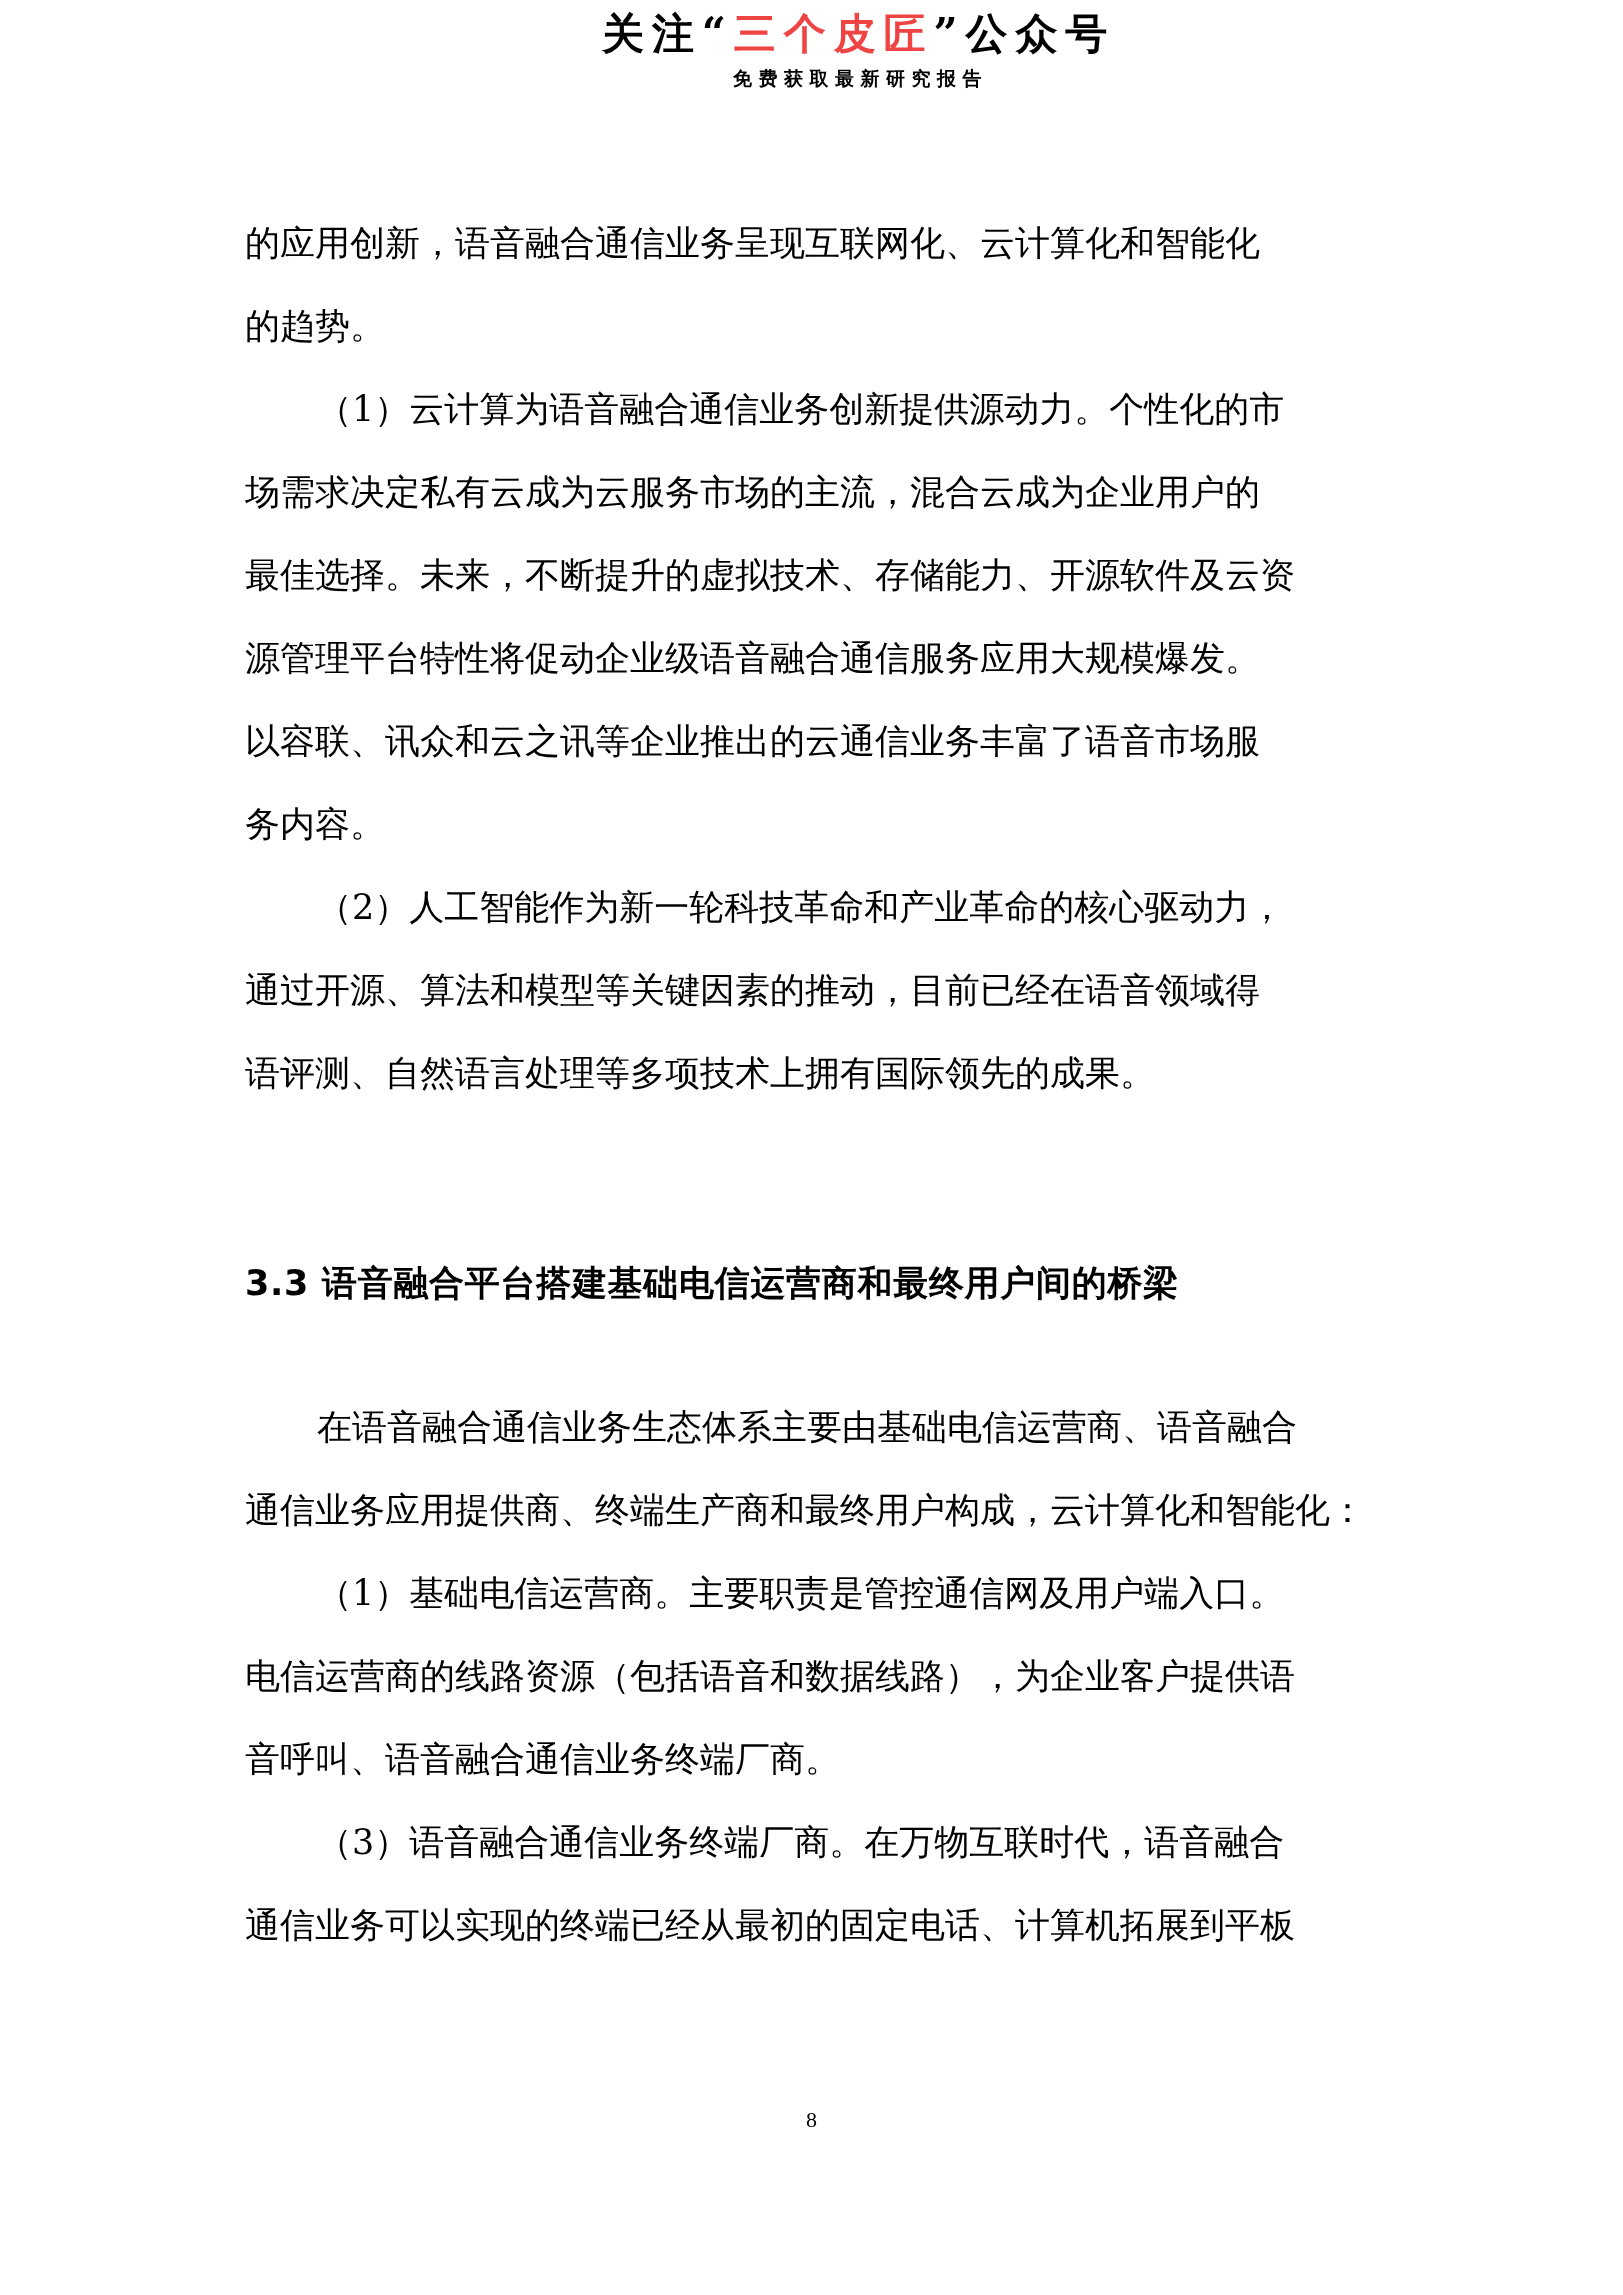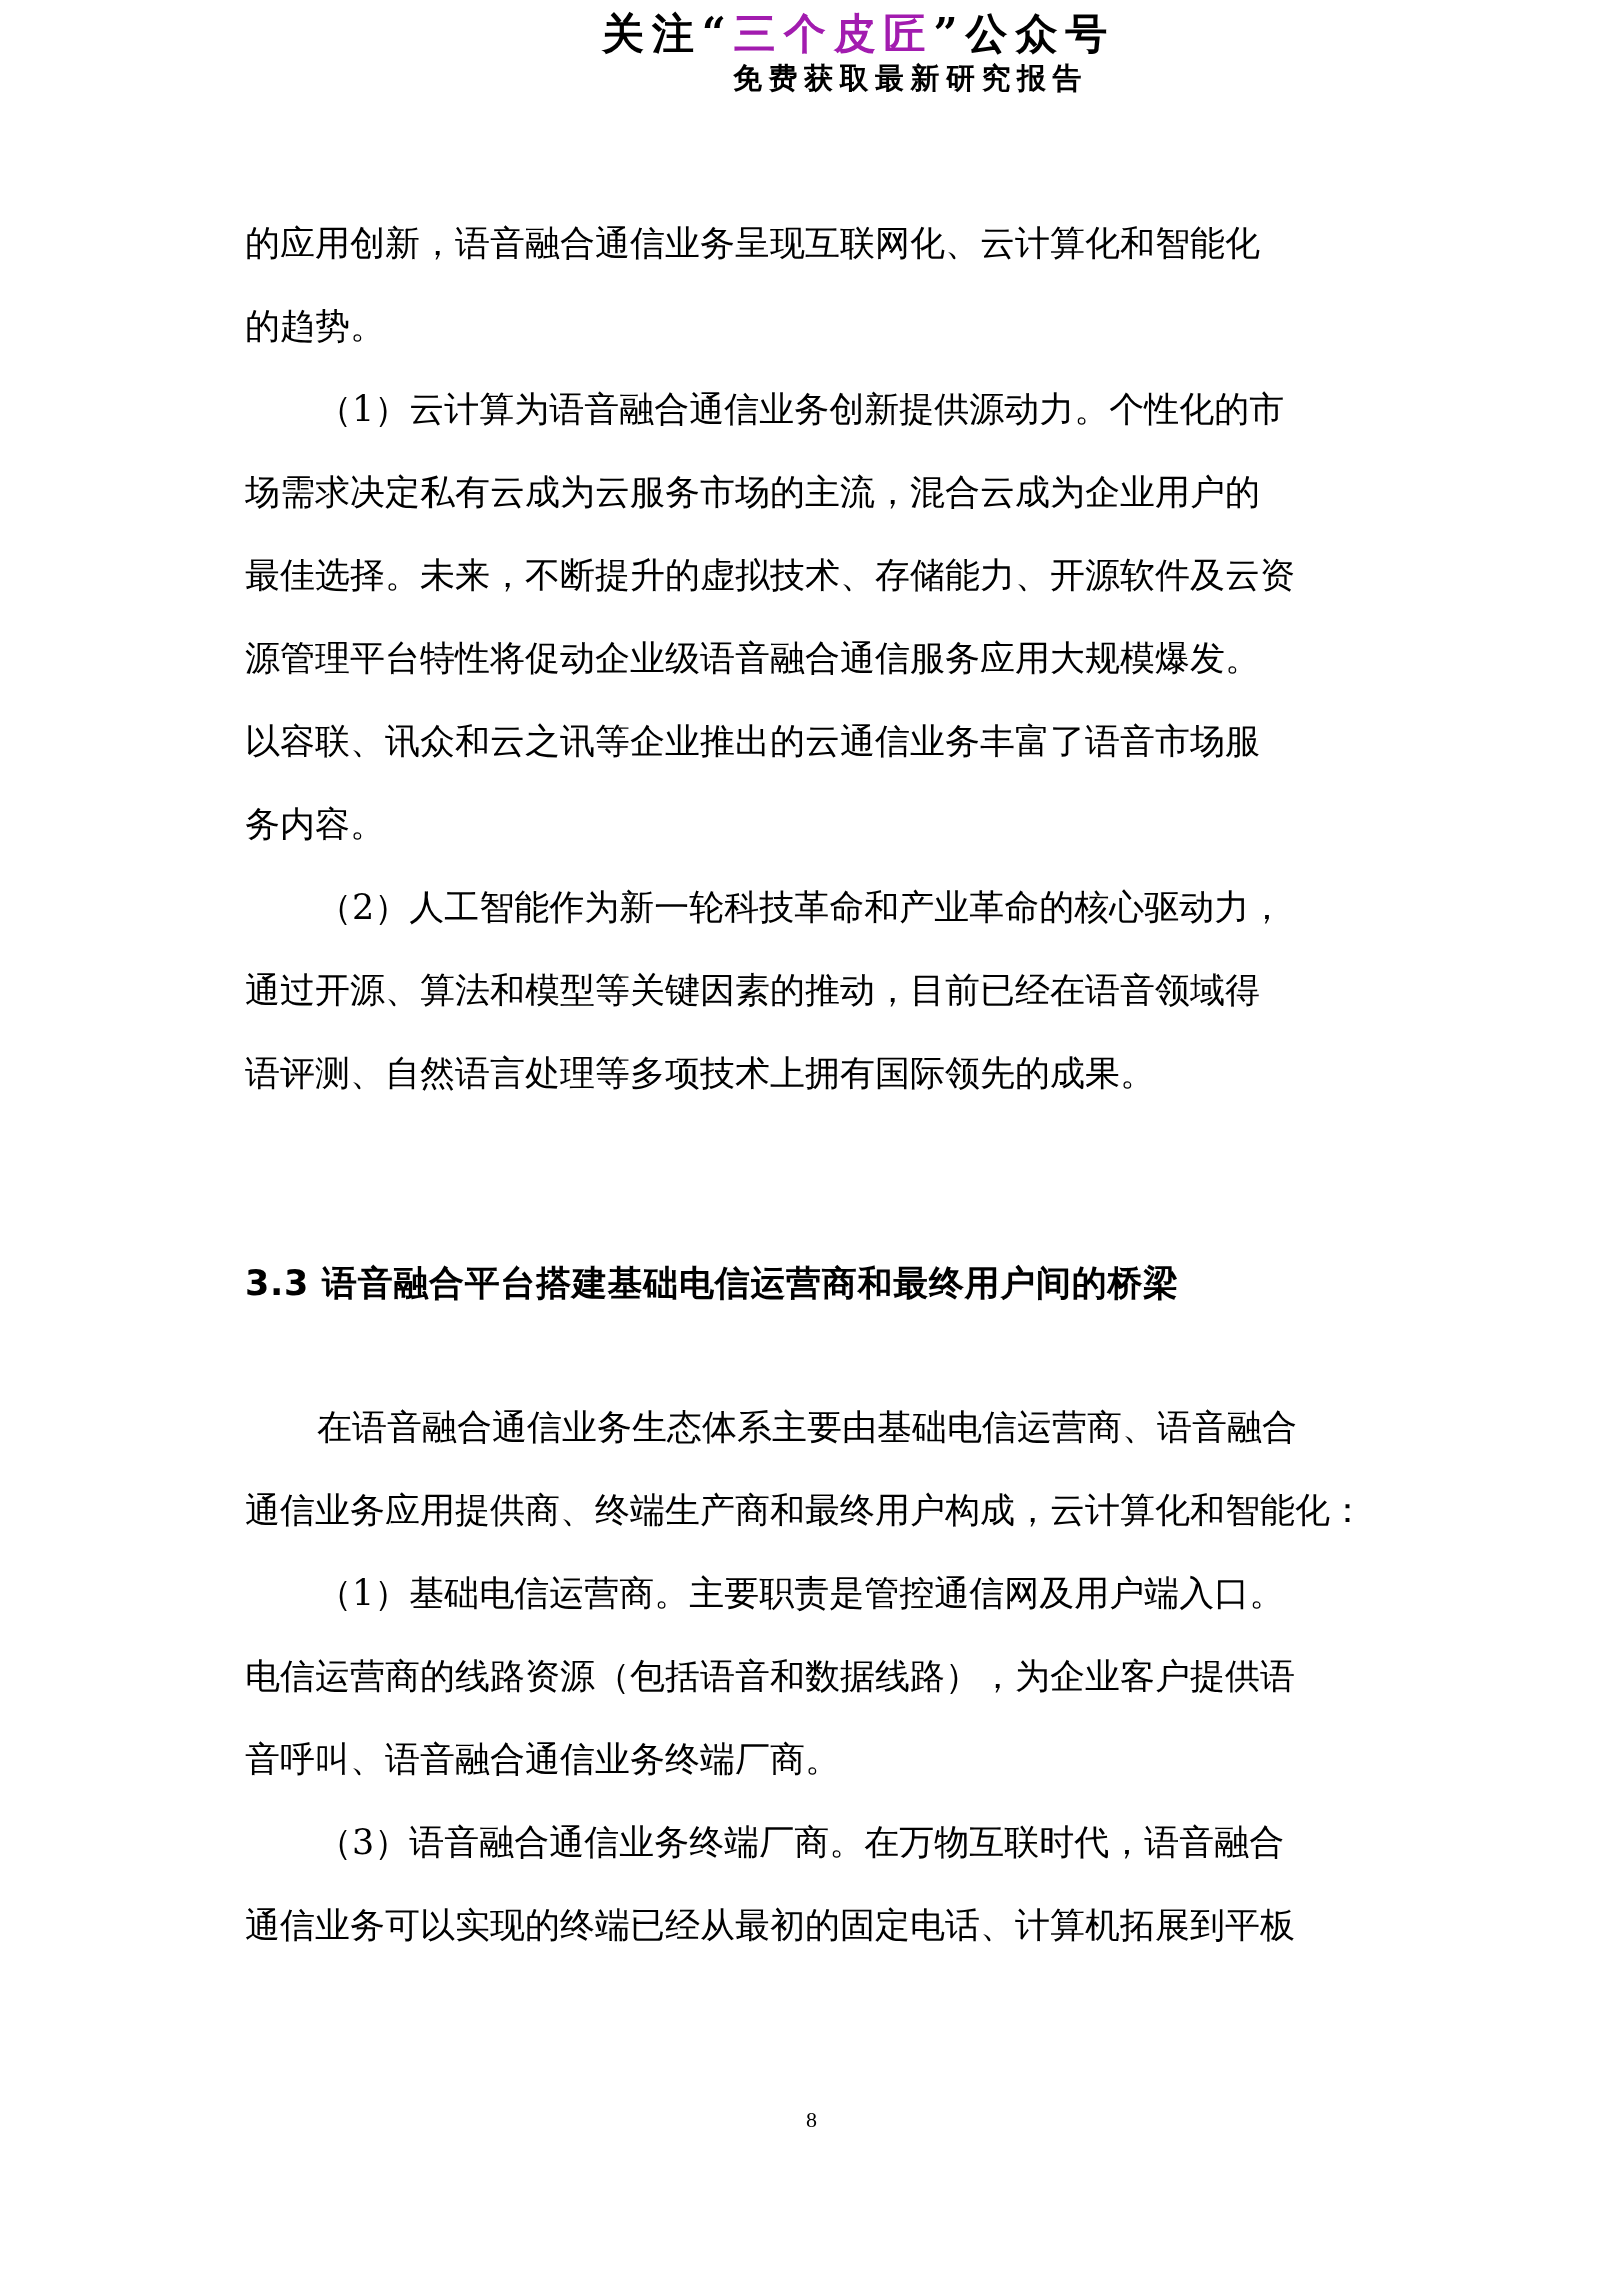--- a/index.html
+++ b/index.html
@@ -1,22 +1,22 @@
 <!DOCTYPE html>
 <html style="font-size:10.5px"><head>
   <meta charset="utf-8">
   <style>
     html, body { margin: 0; padding: 0; background: #ffffff; }
     body { width: 1623px; height: 2295px; position: relative; overflow: hidden;
            font-family: "DejaVu Serif", "Liberation Serif", serif; color: #000; }
     .header { position: absolute; left: 0; top: 0; width: 1623px; }
     .header-line1 { position: absolute; left: 602px; top: 7.9px; font-size: 42px; font-weight: bold;
                     letter-spacing: 7.9px; white-space: nowrap; line-height: 52px; }
-    .header-line1 .accent { color: #a21caf; }
-    .header-line2 { position: absolute; left: 733px; top: 60px; font-size: 29px; font-weight: bold;
+    .header-line1 .accent { color: #ef4444; }
+    .header-line2 { position: absolute; left: 733px; top: 60px; font-size: 19px; font-weight: bold;
                     letter-spacing: 6.5px; white-space: nowrap; line-height: 37px; }
     .body-text { position: absolute; left: 245px; width: 1142px; font-size: 35px; line-height: 83px;
                  text-align: justify; }
     .line { height: 83px; white-space: nowrap; overflow: visible; }
     .indent { padding-left: 72px; }
     .heading { position: absolute; left: 245px; top: 1260px; font-size: 35px; font-weight: bold;
                font-family: "DejaVu Sans", "Liberation Sans", sans-serif; white-space: nowrap;
                letter-spacing: 0.7px; text-align: center; }
     .page-number { position: absolute; left: 0; width: 1623px; top: 2107px; text-align: center;
                    font-size: 22px; font-family: "Liberation Serif", serif; }

